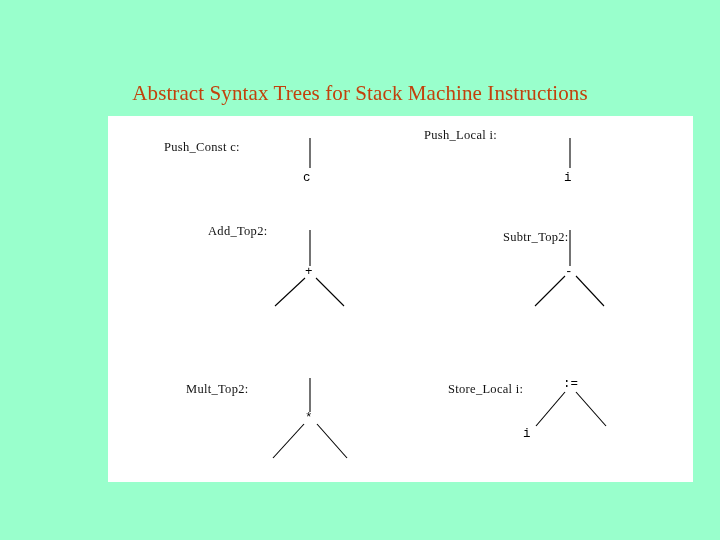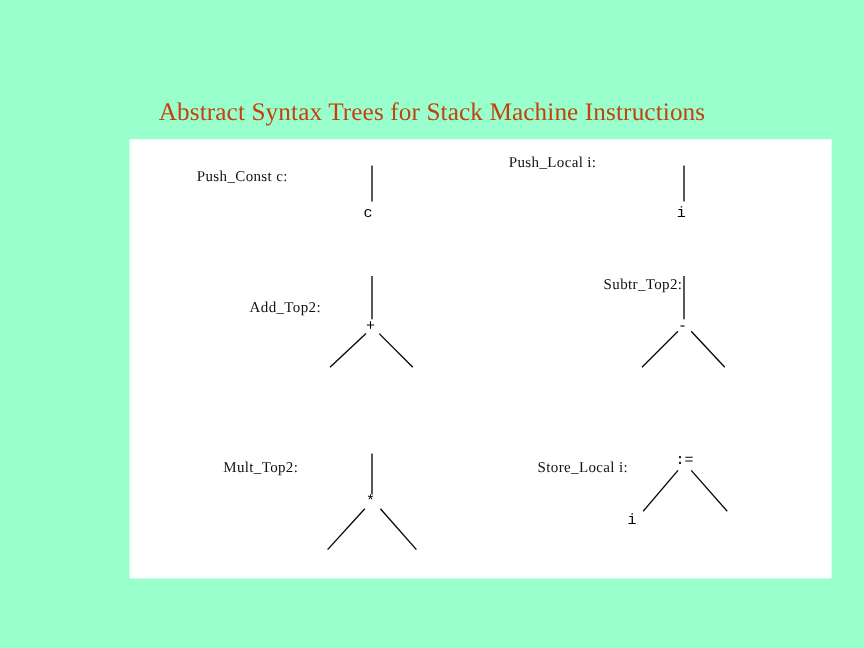--- a/index.html
+++ b/index.html
@@ -99,21 +99,21 @@
 
     <div class="ast-item">
       <div class="ast-label" style="left:316px; top:12px;">Push_Local i:</div>
       <svg class="ast-svg" width="585" height="366">
         <line x1="462" y1="22" x2="462" y2="52"></line>
       </svg>
       <div class="ast-leaf" style="left:456px; top:56px;">i</div>
     </div>
 
     <div class="ast-item">
-      <div class="ast-label" style="left:100px; top:133px;">Add_Top2:</div>
+      <div class="ast-label" style="left:100px; top:108px;">Add_Top2:</div>
       <svg class="ast-svg" width="585" height="366">
         <line x1="202" y1="114" x2="202" y2="150"></line>
         <line x1="197" y1="162" x2="167" y2="190"></line>
         <line x1="208" y1="162" x2="236" y2="190"></line>
       </svg>
       <div class="ast-node" style="left:197px; top:150px;">+</div>
     </div>
 
     <div class="ast-item">
       <div class="ast-label" style="left:363px; top:114px;margin-left:32px;">Subtr_Top2:</div>

